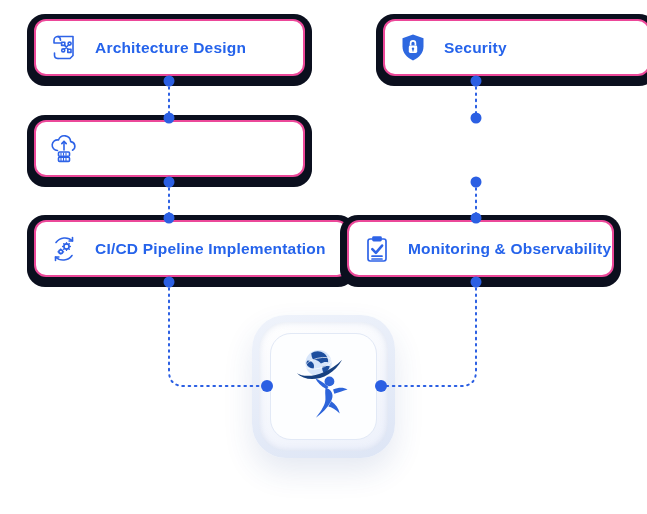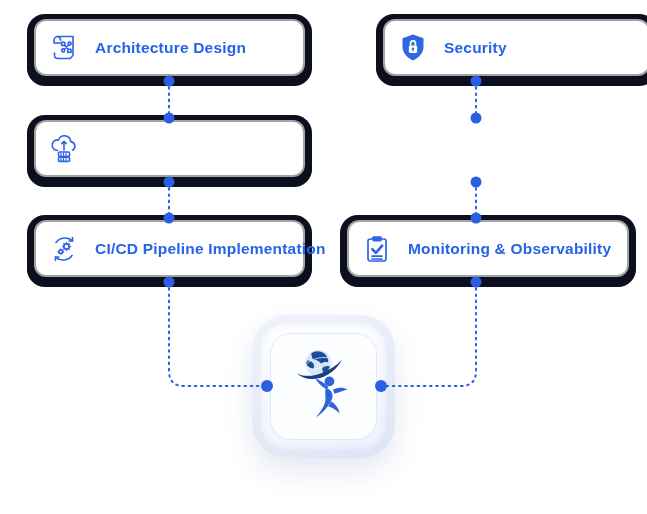--- a/index.html
+++ b/index.html
@@ -8,32 +8,32 @@
     font-family:"Liberation Sans",sans-serif;
   }
   
   .node{
     position:absolute;width:285px;height:70px;background:#0b0f1e;border-radius:18px;
     box-shadow:0 2px 0 #0b0f1e;
   }
   .node.right{width:281px;}
   .card{
     position:absolute;left:7px;right:7px;top:5px;bottom:8px;background:#ffffff;
-    border:2px solid #a3a3a3;border-radius:12px;display:flex;align-items:center;
+    border:2px solid #ec4899;border-radius:12px;display:flex;align-items:center;
     padding:0 8px 0 12px;gap:15px;box-sizing:border-box;text-align:center;
   }
   .icon{width:32px;height:32px;flex:0 0 32px;display:flex;align-items:center;justify-content:center;}
   .icon svg{width:32px;height:32px;}
   .label{font-weight:700;font-size:15.5px;letter-spacing:.2px;color:#2563eb;white-space:nowrap;}
   #node-architecture{left:27px;top:14px;}
   #node-cloud{left:27px;top:115px;}
-  #node-cicd{left:27px;top:215px;}
+  #node-cicd{left:27px;top:215px;padding-left:44px;}
   #node-security{left:340px;top:14px;margin-left:36px;}
   #node-compliance{left:340px;top:115px;}
-  #node-monitoring{left:340px;top:215px;padding-left:15px;}
+  #node-monitoring{left:340px;top:215px;}
   
   .hub{
     position:absolute;left:252px;top:315px;width:143px;height:143px;box-sizing:border-box;
     background:linear-gradient(160deg,#eff3fb 0%,#dde5f5 100%);
     border-radius:34px;padding:7px;
     box-shadow:0 14px 30px rgba(40,70,150,.12);
   }
   .hub-mid{
     width:100%;height:100%;box-sizing:border-box;border-radius:27px;padding:11px;
     background:linear-gradient(160deg,#ffffff 0%,#edf1fb 100%);

